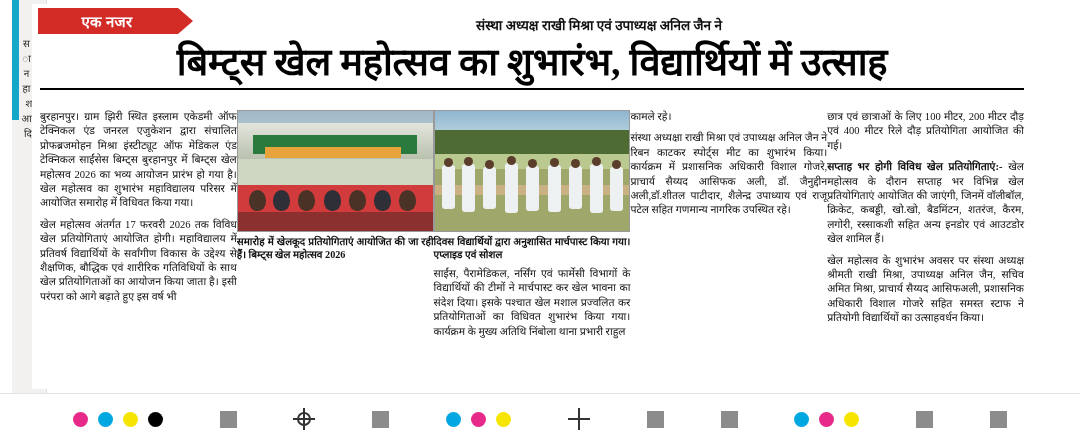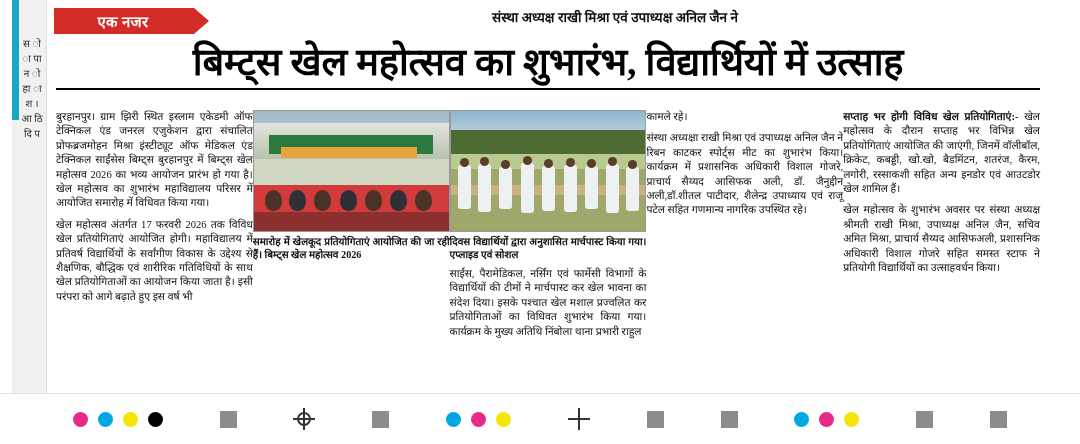--- a/index.html
+++ b/index.html
@@ -42,21 +42,21 @@
     font-size: 10px;
     line-height: 15px;
     color: #2a2a2a;
     font-family: "Liberation Serif", serif;
     text-align: center;
   }
 
   
   .article {
     position: absolute;
-    left: 48px; top: 4px;
+    left: 32px; top: 4px;
     width: 1000px;
     height: 385px;
     background: #fff;
     padding: 0;
   }
 
   
   .ribbon {
     position: relative;
     height: 26px;
@@ -84,21 +84,21 @@
     border-bottom: 13px solid transparent;
     border-left: 15px solid #d32b26;
     align-self: center;
   }
   .ribbon-sub {
     flex: 1;
     color: #111;
     font-weight: bold;
     font-size: 13.5px;
     display: flex;
-    align-items: flex-start;
+    align-items: flex-end;
     justify-content: center;
     padding: 0 8px;
     text-align: center;
     gap: 15px;
   }
   .ribbon-sub .red-word { color: #d32b26; }
 
   .headline {
     margin: 6px 8px 4px 8px;
     text-align: center;
@@ -292,20 +292,21 @@
         <div class="photo-cap">दिवस विद्यार्थियों द्वारा अनुशासित मार्चपास्ट किया गया। एप्लाइड एवं सोशल</div>
         <p>साईंस, पैरामेडिकल, नर्सिंग एवं फार्मेसी विभागों के विद्यार्थियों की टीमों ने मार्चपास्ट कर खेल भावना का संदेश दिया। इसके पश्चात खेल मशाल प्रज्वलित कर प्रतियोगिताओं का विधिवत शुभारंभ किया गया। कार्यक्रम के मुख्य अतिथि निंबोला थाना प्रभारी राहुल</p>
       </div>
 
       <div class="col">
         <p>कामले रहे।</p>
         <p>संस्था अध्यक्षा राखी मिश्रा एवं उपाध्यक्ष अनिल जैन ने रिबन काटकर स्पोर्ट्स मीट का शुभारंभ किया। कार्यक्रम में प्रशासनिक अधिकारी विशाल गोजरे, प्राचार्य सैय्यद आसिफक अली, डॉ. जैनुद्दीन अली,डॉ.शीतल पाटीदार, शैलेन्द्र उपाध्याय एवं राजू पटेल सहित गणमान्य नागरिक उपस्थित रहे।</p>
       </div>
 
       <div class="col">
+        <p>छात्र एवं छात्राओं के लिए 100 मीटर, 200 मीटर दौड़ एवं 400 मीटर रिले दौड़ प्रतियोगिता आयोजित की गई।</p>
         <p>
           <span class="subhead">सप्ताह भर होगी विविध खेल प्रतियोगिताएं:-</span>
           <span>खेल महोत्सव के दौरान सप्ताह भर विभिन्न खेल प्रतियोगिताएं आयोजित की जाएंगी, जिनमें वॉलीबॉल, क्रिकेट, कबड्डी, खो.खो, बैडमिंटन, शतरंज, कैरम, लगोरी, रस्साकशी सहित अन्य इनडोर एवं आउटडोर खेल शामिल हैं।</span>
         </p>
         <p>खेल महोत्सव के शुभारंभ अवसर पर संस्था अध्यक्ष श्रीमती राखी मिश्रा, उपाध्यक्ष अनिल जैन, सचिव अमित मिश्रा, प्राचार्य सैय्यद आसिफअली, प्रशासनिक अधिकारी विशाल गोजरे सहित समस्त स्टाफ ने प्रतियोगी विद्यार्थियों का उत्साहवर्धन किया।</p>
       </div>
 
     </div>
   </div>
 

